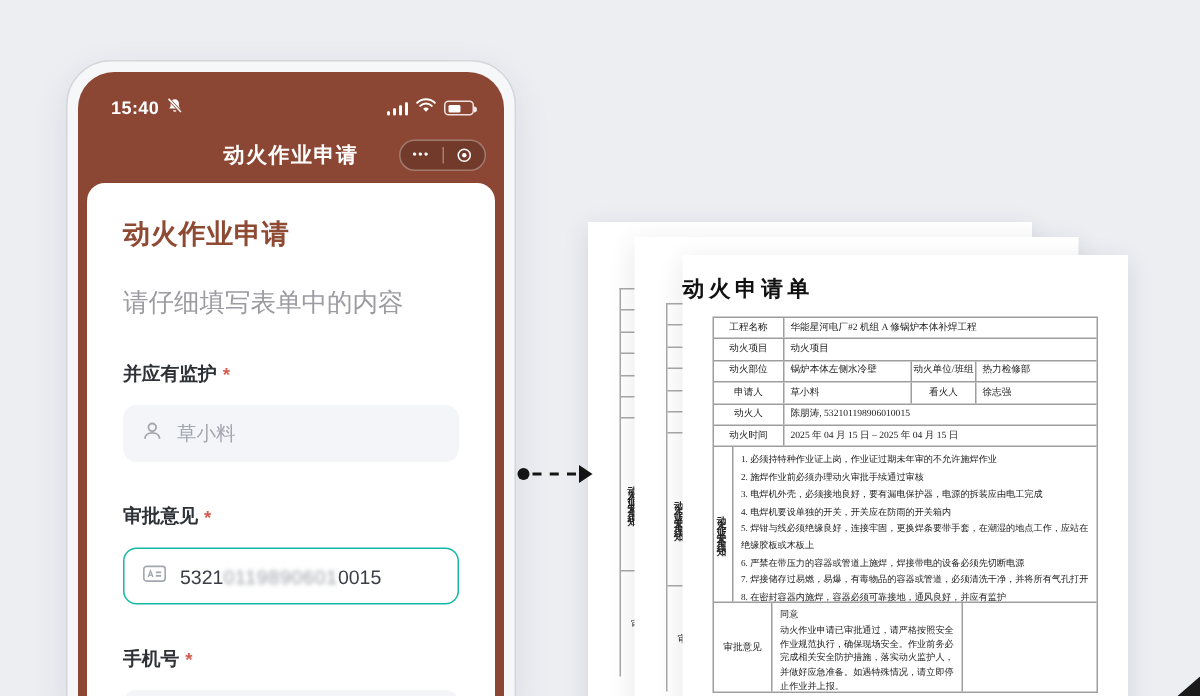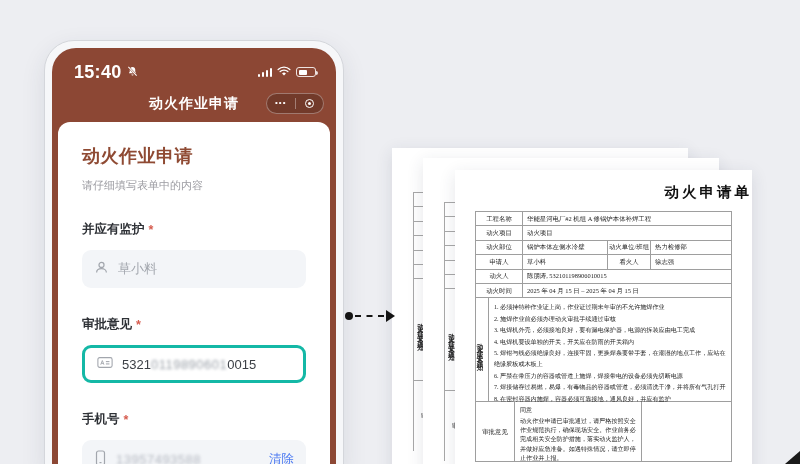--- a/index.html
+++ b/index.html
@@ -22,21 +22,21 @@
   .screen {
     width:100%; height:100%;
     background:#8c4734;
     border-radius:24px 24px 0 0;
     position:relative; overflow:hidden;
   }
   .statusbar {
     height:38px; display:flex; align-items:center;
     padding:10px 20px 0 22px; color:#fff;
   }
-  .time { font-size:18px; font-weight:bold; letter-spacing:.3px; }
+  .time { font-size:12px; font-weight:bold; letter-spacing:.3px; }
   .sb-left { display:flex; align-items:center; gap:5px; }
   .sb-right { margin-left:auto; display:flex; align-items:center; gap:5px; }
   .sig { display:flex; align-items:flex-end; gap:1.5px; height:10px; }
   .sig i { display:block; width:2.5px; background:#fff; border-radius:1px; }
   .batt { width:20px; height:10px; border:1px solid rgba(255,255,255,.85); border-radius:3px; position:relative; padding:1.5px; }
   .batt b { display:block; height:100%; width:55%; background:#fff; border-radius:1px; }
   .batt:after { content:""; position:absolute; right:-3px; top:3px; width:2px; height:4px; background:rgba(255,255,255,.85); border-radius:0 2px 2px 0; }
   .navbar { height:36px; position:relative; display:flex; align-items:center; justify-content:center; }
   .nav-title { color:#fff; font-size:14px; font-weight:bold; letter-spacing:1px; }
   .capsule {
@@ -49,30 +49,30 @@
   .cap-more { font-size:8px; letter-spacing:1px; line-height:1; padding-bottom:2px; }
   .cap-target { width:9px; height:9px; border:1.4px solid #fff; border-radius:50%; display:flex; align-items:center; justify-content:center; }
   .cap-target i { width:3px; height:3px; background:#fff; border-radius:50%; }
 
   .sheet {
     position:absolute; left:6px; right:6px; top:74px; bottom:0;
     background:#fff; border-radius:12px 12px 0 0;
     padding:22px 24px;
   }
   .form-title { color:#8f4a33; font-size:18px; font-weight:bold; letter-spacing:.5px; }
-  .form-sub { margin-top:10px; color:#9b9ba1; font-size:11px; }
+  .form-sub { margin-top:22px; color:#9b9ba1; font-size:17px; }
   .f-label { margin-top:28px; font-size:12.5px; font-weight:bold; color:#2e3136; display:flex; gap:4px; align-items:center;}
   .f-label .req { color:#d65c4f; font-weight:bold; }
   .input {
     margin-top:12px; height:38px; border-radius:9px;
     display:flex; align-items:center; gap:9px; padding:0 12px;
     font-size:13px;
   }
   .input.gray { background:#f3f5f8; color:#a2a6ad; }
-  .input.white { background:#fff; border:3px solid #14b8a6; color:#3c4046; }
+  .input.white { background:#fff; border:1px solid #14b8a6; color:#3c4046; }
   .input svg { flex:0 0 auto; }
   .masked { filter:blur(1.7px); color:#b6bac2; letter-spacing:.5px; }
   .masked.dark { color:#9aa0a8; filter:blur(1.5px); }
   .clear-btn { margin-left:auto; color:#4b79f1; font-size:12.5px; }
 
   
   .flow-arrow { position:absolute; left:345px; top:309px; width:50px; height:14px; display:flex; align-items:center; z-index:6; }
   .flow-arrow .dot { width:8px; height:8px; background:#141414; border-radius:50%; }
   .flow-arrow .dash { flex:1; border-top:2.5px dashed #141414; margin:0 2px; }
   .flow-arrow .head { width:0; height:0; border-left:9px solid #141414; border-top:6px solid transparent; border-bottom:6px solid transparent; }
@@ -80,21 +80,21 @@
   
   .paper {
     position:absolute; width:296px; height:420px; background:#fff;
     box-shadow:0 4px 16px rgba(40,50,70,.12);
     font-family:"Liberation Serif", serif; color:#222;
   }
   .paper.b1 { left:392px; top:148px; z-index:1; }
   .paper.b2 { left:423px; top:158px; z-index:2; }
   .paper.front { left:455px; top:170px; width:297px; z-index:3; }
 
-  .doc-title { text-align:right; padding-top:13px; font-size:14.5px; font-weight:bold; letter-spacing:3px; color:#111; }
+  .doc-title { text-align:left; padding-top:13px; font-size:14.5px; font-weight:bold; letter-spacing:3px; color:#111; }
   .doc-table { margin:9px 20px 0 20px; border:1px solid #9e9e9e; }
   .trow { display:flex; border-bottom:1px solid #9e9e9e; }
   .trow:last-child { border-bottom:none; }
   .tcell { display:flex; align-items:center; font-size:6.4px; line-height:1.25; }
   .tcell.br { border-right:1px solid #9e9e9e; }
   .tcell.lab { justify-content:center; text-align:center; }
   .tcell.val { padding:0 4px; }
   .grow { flex:1; }
   .h-info { height:14.4px; }
   .w47 { width:47px; } .w85 { width:85px; } .w43 { width:43px; } .w39 { width:39px; } .w127 { width:127px; } .w13 { width:13px; }

